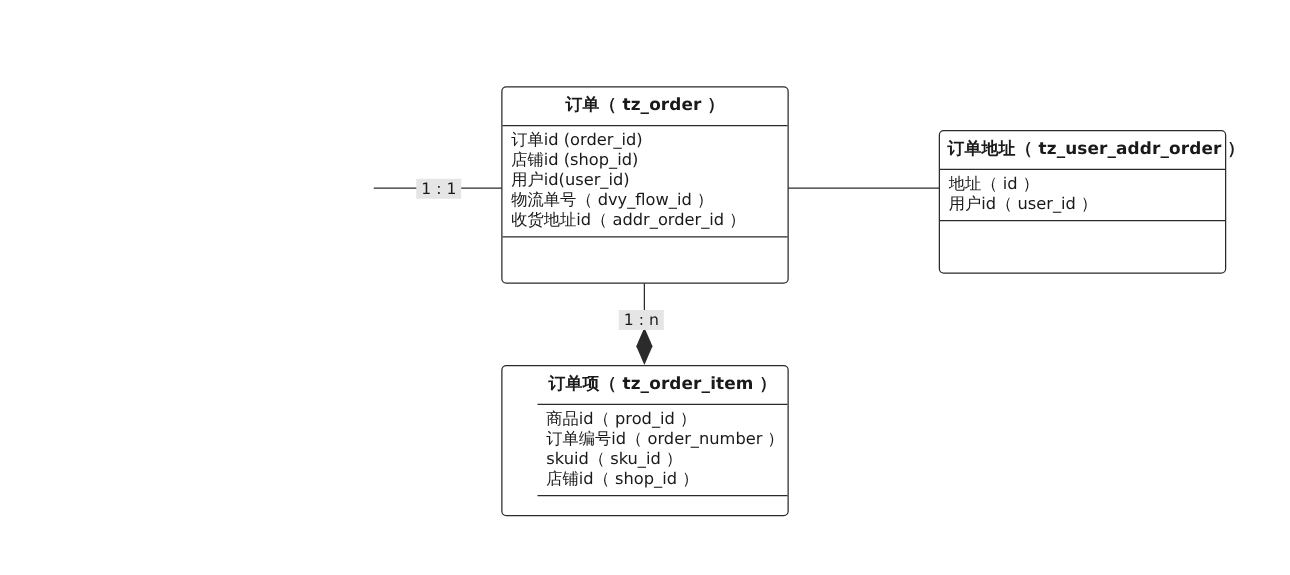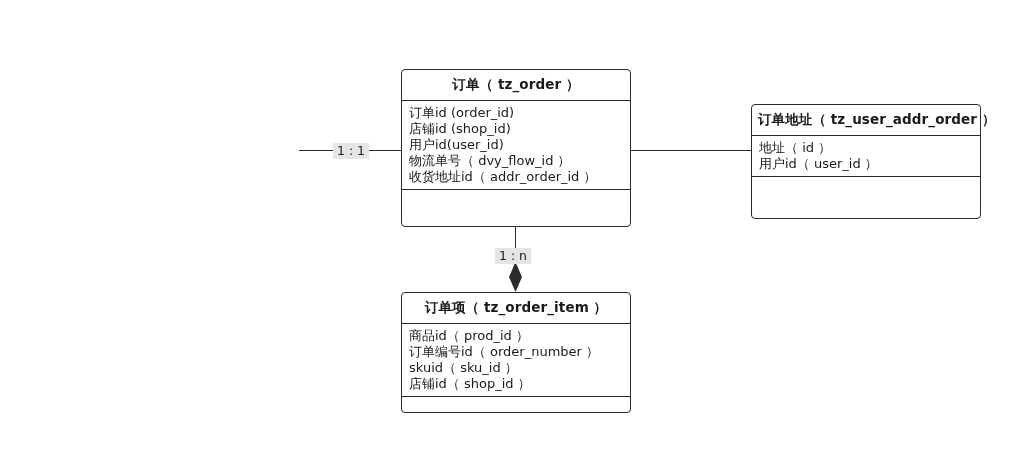--- a/index.html
+++ b/index.html
@@ -125,21 +125,21 @@
 
   <div class="entity" style="left:751px; top:104px; width:230px; height:115px;">
     <div class="entity-title">订单地址（ tz_user_addr_order ）</div>
     <div class="entity-attrs">
       <div class="attr-row">地址（ id ）</div>
       <div class="attr-row">用户id（ user_id ）</div>
     </div>
     <div class="entity-footer"></div>
   </div>
 
-  <div class="entity" style="left:401px; top:292px; width:230px; height:121px;">
+  <div class="entity" style="left:401px; top:292px; width:230px; height:121px;padding-left:28px;">
     <div class="entity-title">订单项（ tz_order_item ）</div>
     <div class="entity-attrs">
       <div class="attr-row">商品id（ prod_id ）</div>
       <div class="attr-row">订单编号id（ order_number ）</div>
       <div class="attr-row">skuid（ sku_id ）</div>
       <div class="attr-row">店铺id（ shop_id ）</div>
     </div>
     <div class="entity-footer"></div>
   </div>
 

